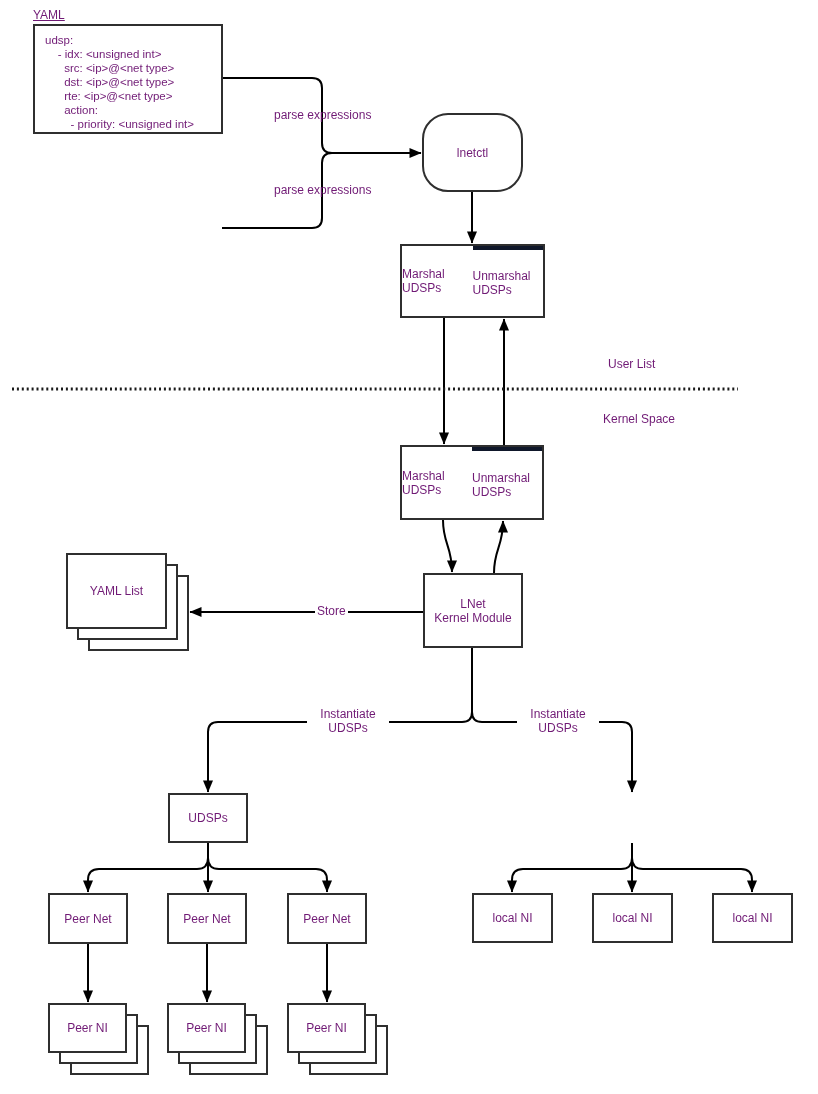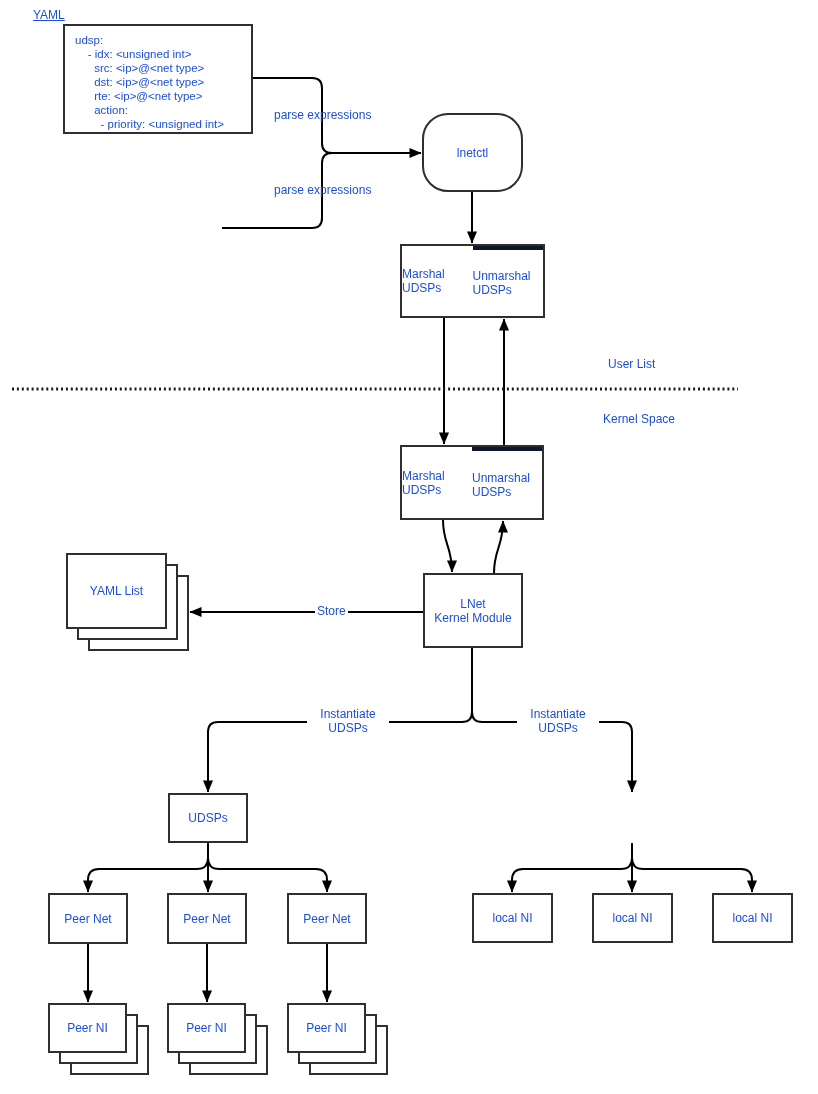--- a/index.html
+++ b/index.html
@@ -2,21 +2,21 @@
 <html><head>
 <meta charset="utf-8">
 <style>
   html, body { margin: 0; padding: 0; background: #ffffff; }
   #canvas {
     position: relative;
     width: 818px;
     height: 1094px;
     background: #ffffff;
     font-family: "Liberation Sans", "DejaVu Sans", sans-serif;
-    color: #1d4ed8;
+    color: #701a75;
     overflow: hidden;
   }
   #wires {
     position: absolute;
     left: 0; top: 0;
     z-index: 1;
   }
   .box {
     position: absolute;
     box-sizing: border-box;
@@ -36,21 +36,20 @@
     box-sizing: border-box;
     background: #ffffff;
     border: 2px solid #2f2f2f;
     font-size: 11.5px;
     line-height: 14px;
     white-space: pre;
     padding: 7px 4px 0 10px;
     text-align: left;
     z-index: 4;
     overflow: hidden;
-    margin-left: 30px;
   }
   .splitbox {
     position: absolute;
     box-sizing: border-box;
     background: #ffffff;
     border: 2px solid #2f2f2f;
     display: flex;
     flex-direction: row;
     z-index: 4;
   }

